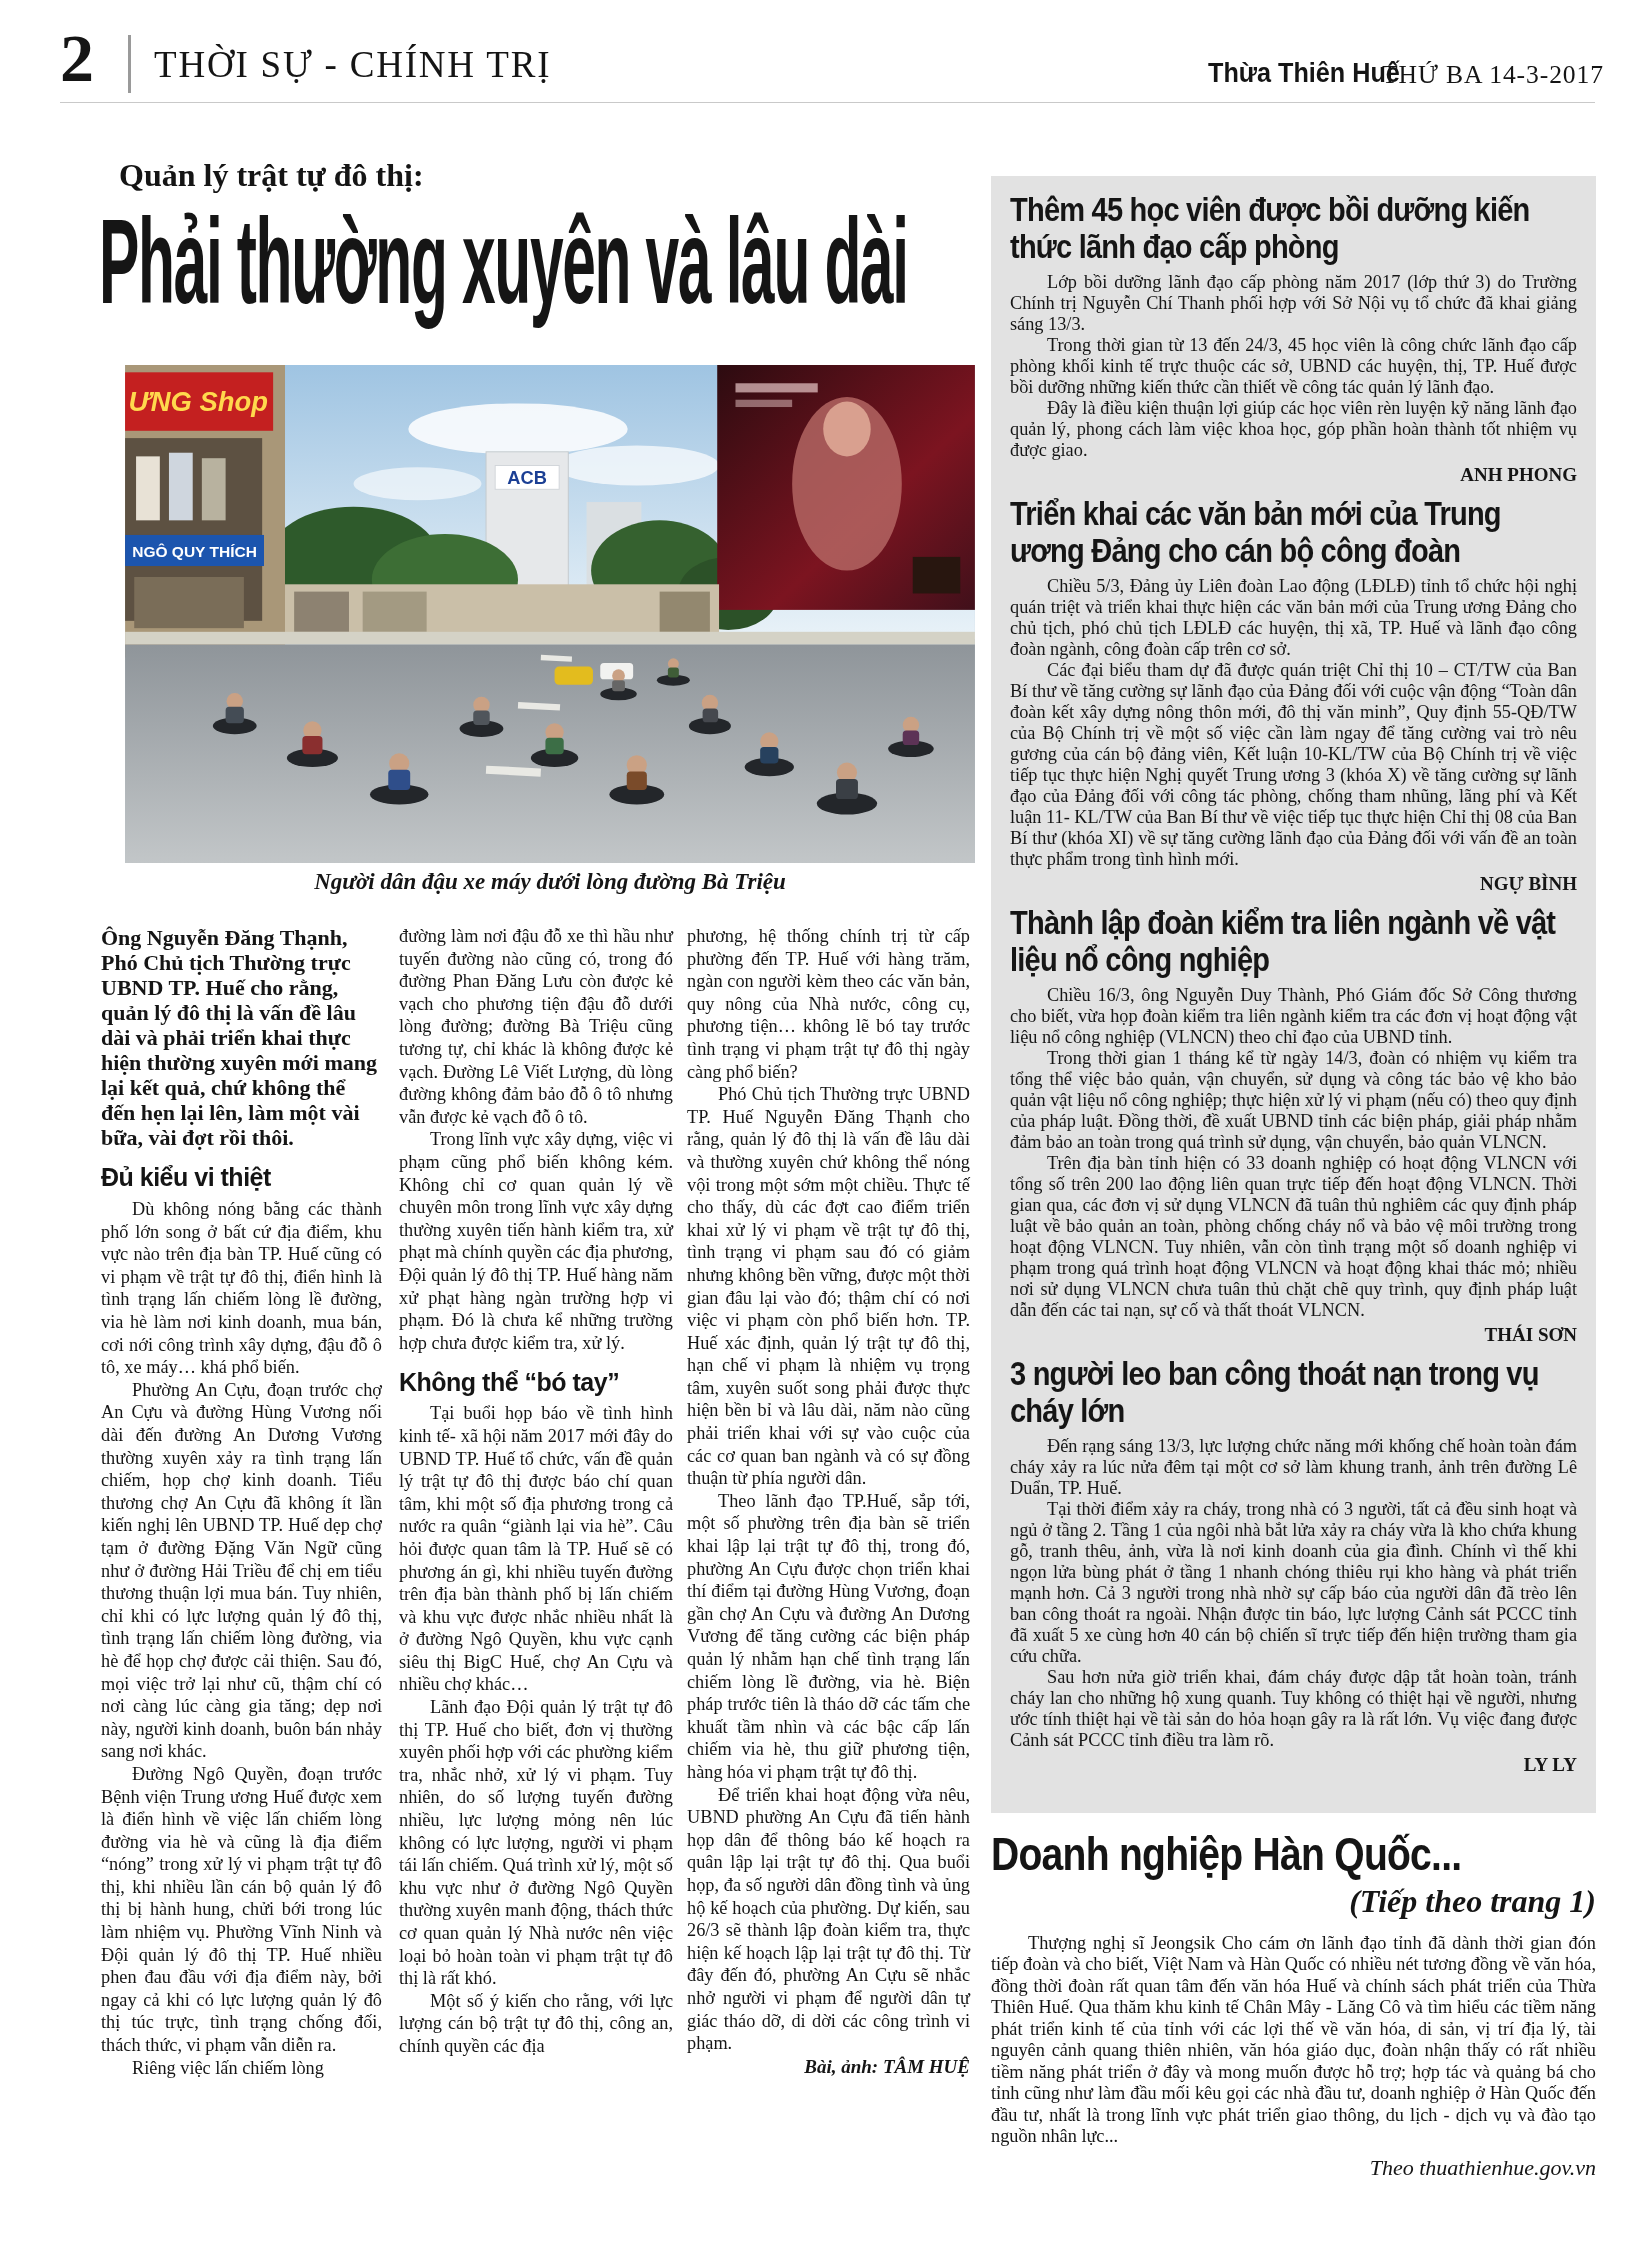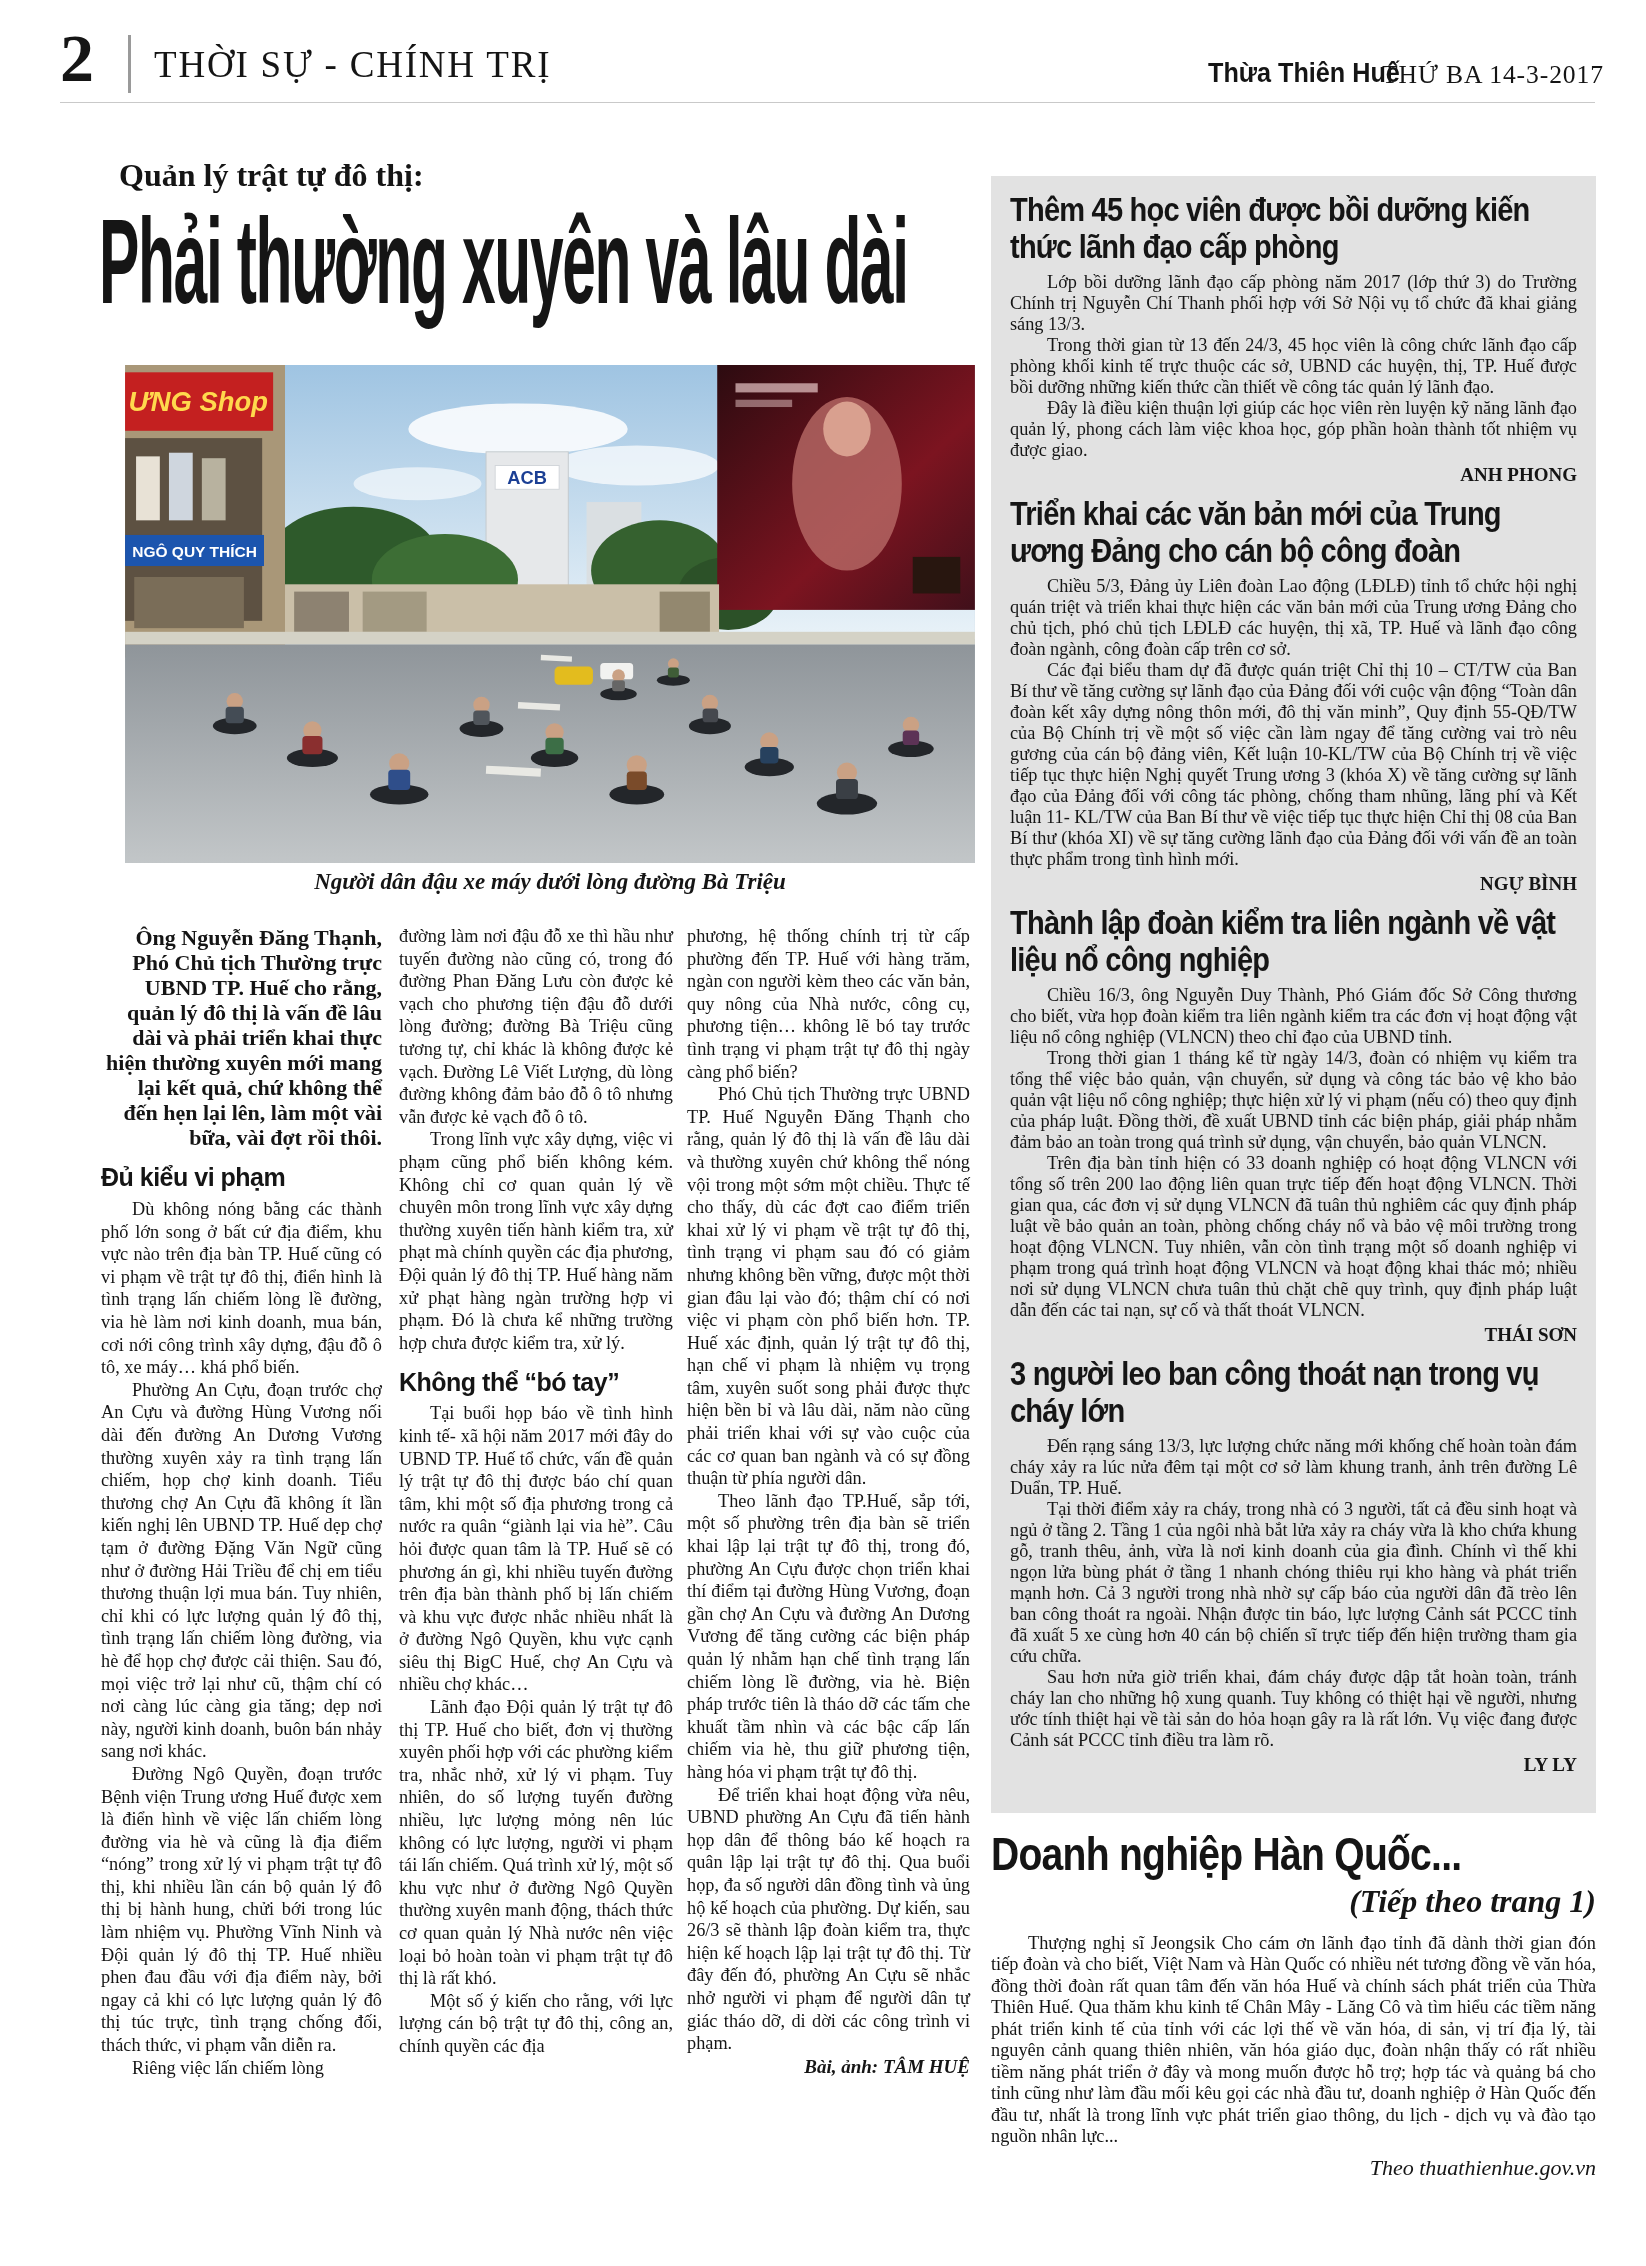--- a/index.html
+++ b/index.html
@@ -22,21 +22,21 @@
             font-size:121px;line-height:1.12;letter-spacing:-2.7px;white-space:nowrap;
             transform:scaleX(.50);transform-origin:left top;}
 
   .photo{position:absolute;left:125px;top:365px;width:850px;height:498px;background:#b9c6cf;overflow:hidden;}
   .caption{position:absolute;left:125px;top:869px;width:850px;text-align:center;
            font-size:23px;font-weight:bold;font-style:italic;}
 
   .col{position:absolute;top:925px;font-size:18.3px;line-height:22.6px;text-align:justify;}
   .col p{margin:0;text-indent:31px;}
   .col p.noindent{text-indent:0;}
-  .lead{font-size:22px;line-height:25px;font-weight:bold;text-align:right;text-indent:0 !important;}
+  .lead{font-size:22px;line-height:25px;font-weight:bold;text-align:left;text-indent:0 !important;}
   .subhead{font-family:"Liberation Sans",sans-serif;font-weight:bold;font-size:25px;
            letter-spacing:-0.5px;margin:16.4px 0 9.1px 0;text-indent:0 !important;text-align:left;}
   .col .byline-main{margin-top:1.8px;text-align:right;font-weight:bold;font-style:italic;font-size:19px;text-indent:0;}
 
   #col1{left:101px;width:281px;}
   #col2{left:399px;width:274px;}
   #col3{left:687px;width:283px;}
 
   
   .sidebar{position:absolute;left:991px;top:176px;width:605px;height:1637px;
@@ -175,21 +175,21 @@
         <ellipse cx="600" cy="345" rx="18" ry="6"></ellipse>
           <circle cx="600" cy="327" r="6" fill="#caa184"></circle>
           <rect x="594" y="331" width="12" height="11" rx="3" fill="#3f5d37"></rect>
       </g>
     </svg>
   </div>
   <div class="caption">Người dân đậu xe máy dưới lòng đường Bà Triệu</div>
 
   <div class="col" id="col1">
     <p class="lead">Ông Nguyễn Đăng Thạnh, Phó Chủ tịch Thường trực UBND TP. Huế cho  rằng, quản lý đô thị là vấn đề lâu dài và phải triển khai thực hiện thường xuyên mới mang lại kết quả, chứ không thể đến hẹn lại lên, làm một vài bữa, vài đợt rồi thôi.</p>
-    <div class="subhead">Đủ kiểu vi phạm</div>
+    <div class="subhead">Đủ kiểu vi thiệt</div>
     <p>Dù không nóng bằng các thành phố lớn song ở bất cứ địa điểm, khu vực nào trên địa bàn TP. Huế cũng có vi phạm về trật tự đô thị, điển hình là tình trạng lấn chiếm lòng lề đường, via hè làm nơi kinh doanh, mua bán, cơi nới công trình xây dựng, đậu đỗ ô tô, xe máy… khá phổ biến.</p>
     <p>Phường An Cựu, đoạn trước chợ An Cựu và đường Hùng Vương nối dài đến đường An Dương Vương thường xuyên xảy ra tình trạng lấn chiếm, họp chợ kinh doanh. Tiểu thương chợ An Cựu đã không ít lần kiến nghị lên UBND TP. Huế dẹp chợ tạm ở đường Đặng Văn Ngữ cũng như ở đường Hải Triều để chị em tiểu thương thuận lợi mua bán. Tuy nhiên, chỉ khi có lực lượng quản lý đô thị, tình trạng lấn chiếm lòng đường, via hè để họp chợ được cải thiện. Sau đó, mọi việc trở lại như cũ, thậm chí có nơi càng lúc càng gia tăng; dẹp nơi này, người kinh doanh, buôn bán nhảy sang nơi khác.</p>
     <p>Đường Ngô Quyền, đoạn trước Bệnh viện Trung ương Huế được xem là điển hình về việc lấn chiếm lòng đường via hè và cũng là địa điểm “nóng” trong xử lý vi phạm trật tự đô thị, khi nhiều lần cán bộ quản lý đô thị bị hành hung, chửi bới trong lúc làm nhiệm vụ. Phường Vĩnh Ninh và Đội quản lý đô thị TP. Huế nhiều phen đau đầu với địa điểm này, bởi ngay cả khi có lực lượng quản lý đô thị túc trực, tình trạng chống đối, thách thức, vi phạm vẫn diễn ra.</p>
     <p>Riêng việc lấn chiếm lòng</p>
   </div>
 
   <div class="col" id="col2">
     <p class="noindent">đường làm nơi đậu đỗ xe thì hầu như tuyến đường nào cũng có, trong đó đường Phan Đăng Lưu còn được kẻ vạch cho phương tiện đậu đỗ dưới lòng đường; đường Bà Triệu cũng tương tự, chỉ khác là không được kẻ vạch. Đường Lê Viết Lượng, dù lòng đường không đảm bảo đỗ ô tô nhưng vẫn được kẻ vạch đỗ ô tô.</p>
     <p>Trong lĩnh vực xây dựng, việc vi phạm cũng phổ biến không kém. Không chỉ cơ quan quản lý về chuyên môn trong lĩnh vực xây dựng thường xuyên tiến hành kiểm tra, xử phạt mà chính quyền các địa phương, Đội quản lý đô thị TP. Huế hàng năm xử phạt hàng ngàn trường hợp vi phạm. Đó là chưa kể những trường hợp chưa được kiểm tra, xử lý.</p>
     <div class="subhead">Không thể “bó tay”</div>

